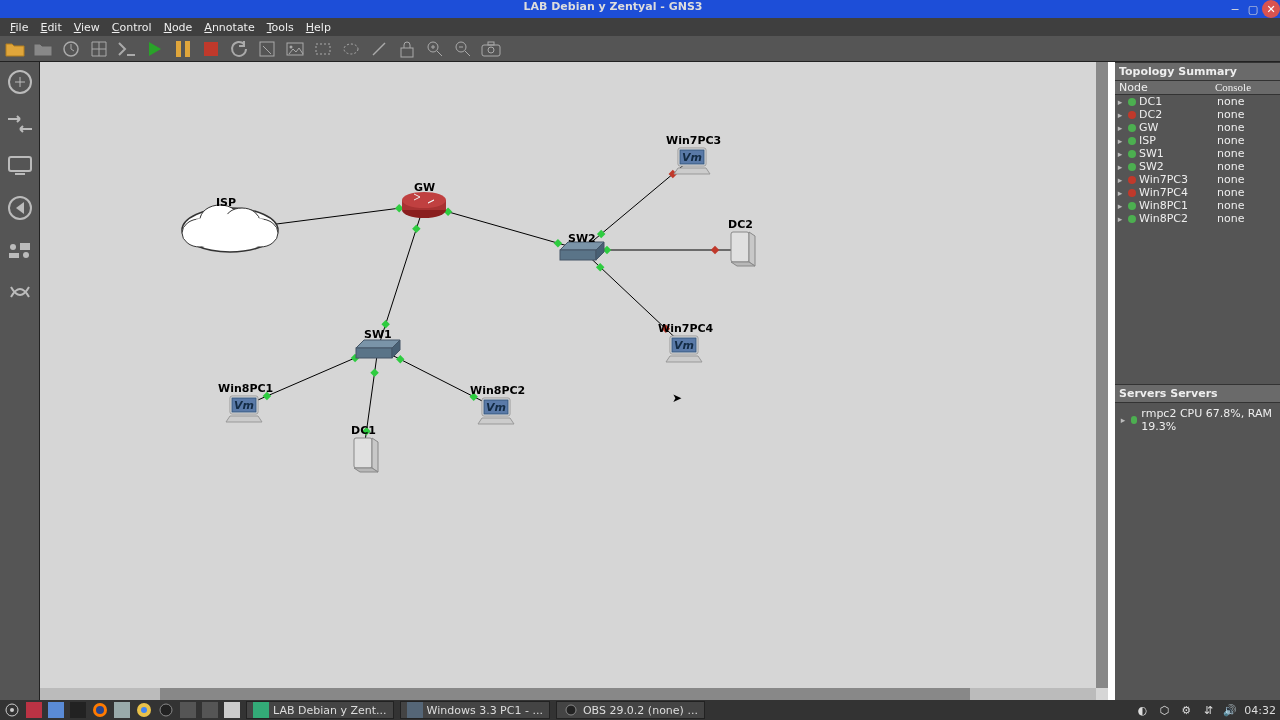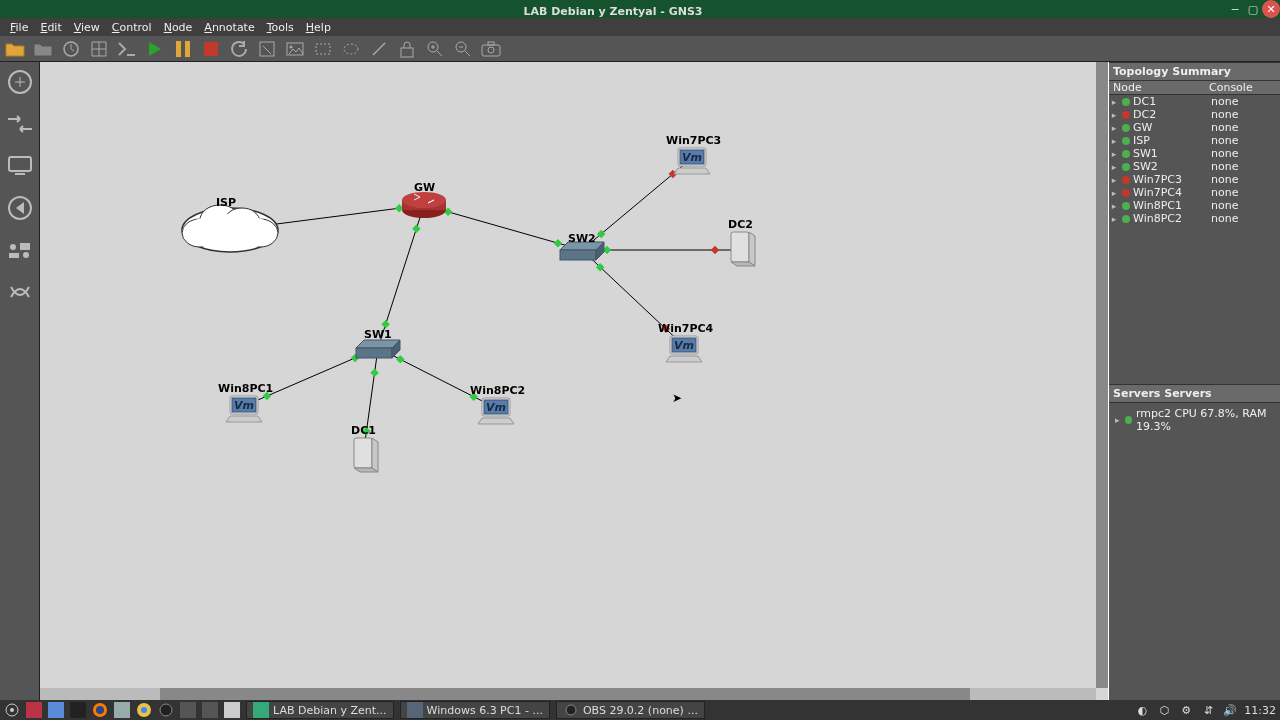--- a/index.html
+++ b/index.html
@@ -1,19 +1,19 @@
 <!DOCTYPE html>
 <html><head>
 <meta charset="utf-8">
 <style>
 * { margin: 0; padding: 0; box-sizing: border-box; font-family: "DejaVu Sans", Arial, sans-serif; font-size: 11px; }
 html, body { width: 1280px; height: 720px; background: #333; overflow: hidden; }
 
 
-.titlebar { height: 18px; background: #14532d; display: flex; align-items: flex-end; color: #ddd; }
+.titlebar { height: 18px; background: #1d4ed8; display: flex; align-items: flex-start; color: #ddd; }
 .titlebar .title { flex: 1; text-align: center; font-weight: bold; }
 .titlebar .winbtns { display: flex; }
 .titlebar .winbtn { width: 18px; height: 18px; display: flex; align-items: center; justify-content: center; color: #ddd; }
 .titlebar .winbtn.close { background: #d9534f; border-radius: 9px; color: #fff; }
 
 
 .menubar { height: 18px; background: #3f3f3f; display: flex; align-items: center; padding-left: 4px; color: #eee; }
 .menubar .item { padding: 0 6px; cursor: default; }
 .menubar .item u { text-decoration: underline; }
 
@@ -27,26 +27,26 @@
 .leftbar { width: 40px; background: #555; border-right: 1px solid #222; display: flex; flex-direction: column; align-items: center; padding-top: 4px; gap: 10px; }
 .leftbtn { width: 32px; height: 32px; background: transparent; color: #c8c8c8; display: flex; align-items: center; justify-content: center; }
 
 .canvas-area { flex: 1; position: relative; background: #d6d6d6; }
 .canvas-area .svg-canvas { position: absolute; inset: 0; }
 .canvas-area .hbar { position: absolute; left: 0; right: 12px; bottom: 0; height: 12px; background: #bbb; }
 .canvas-area .hbar .thumb { position: absolute; top: 0; height: 12px; background: #888; }
 .canvas-area .vbar { position: absolute; top: 0; bottom: 12px; right: 0; width: 12px; background: #bbb; }
 .canvas-area .vbar .thumb { position: absolute; left: 0; width: 12px; background: #888; }
 
-.rightpanel { width: 172px; background: #555; border-left: 1px solid #ffffff; display: flex; flex-direction: column; }
+.rightpanel { width: 172px; background: #555; border-left: 7px solid #ffffff; display: flex; flex-direction: column; }
 .panel-header { background: #6a6a6a; color: #eee; font-weight: bold; padding: 2px 4px; border-top: 1px solid #333; border-bottom: 1px solid #333; }
 .panel-body { background: #555; color: #eee; }
 .nodelist-hdr { display: flex; background: #6a6a6a; color: #eee; border-bottom: 1px solid #333; }
 .nodelist-hdr .nh-node { width: 100px; padding-left: 4px; }
-.nodelist-hdr .nh-console { flex: 1; }
+.nodelist-hdr .nh-console { flex: 1; font-family: Liberation Serif, serif; }
 .noderow { display: flex; align-items: center; height: 13px; }
 .noderow .arrow { width: 10px; text-align: center; color: #bbb; font-size: 9px; }
 .noderow .dot { width: 8px; height: 8px; border-radius: 4px; margin: 0 3px; }
 .noderow .dot.green { background: #4caf50; }
 .noderow .dot.red { background: #c0392b; }
 .noderow .nname { width: 78px; }
 .noderow .nconsole { flex: 1; }
 .servers-body { padding: 4px; color: #eee; }
 .serverrow { display: flex; align-items: center; gap: 4px; }
 .serverrow .arrow { width: 10px; text-align: center; color: #bbb; font-size: 9px; }
@@ -454,32 +454,32 @@
   <div class="tbicon" style="background:#555;"></div>
   <div class="tbicon" style="background:#555;"></div>
   <div class="tbicon" style="background:#ccc;"></div>
 
   <div class="taskitem">
       <div class="tbicon" style="background:#3a7;"></div>
       <span>LAB Debian y Zent...</span>
     </div>
   <div class="taskitem">
       <div class="tbicon" style="background:#567;"></div>
-      <span>Windows 6.3 PC1 - ...</span>
+      <span>Windows 3.3 PC1 - ...</span>
     </div>
   <div class="taskitem">
       <div class="tbicon">
         <svg width="12" height="12">
           <circle cx="6" cy="6" r="5" fill="#222" stroke="#888"></circle>
         </svg>
       </div>
       <span>OBS 29.0.2 (none) ...</span>
     </div>
 
   <div class="tray">
     <span class="tbicon">◐</span>
     <span class="tbicon">⬡</span>
     <span class="tbicon">⚙</span>
     <span class="tbicon">⇵</span>
     <span class="tbicon">🔊</span>
-    <span>11:32</span>
+    <span>04:32</span>
   </div>
 </div>
 
 </body></html>

